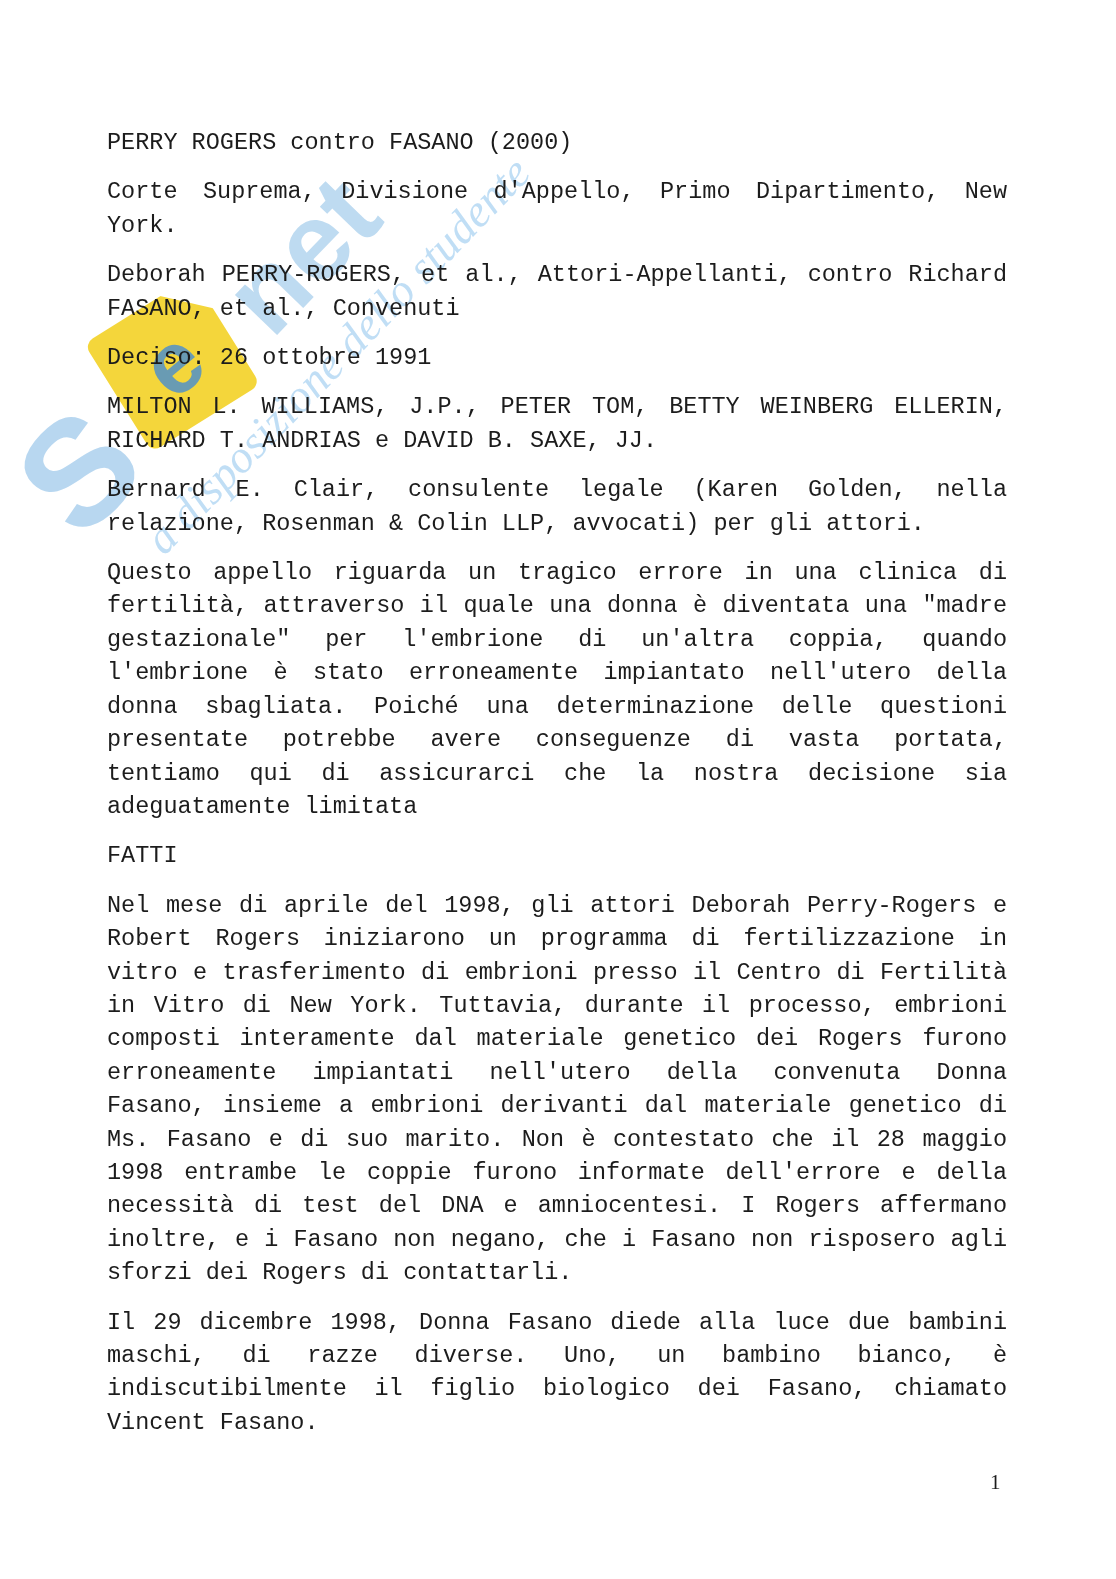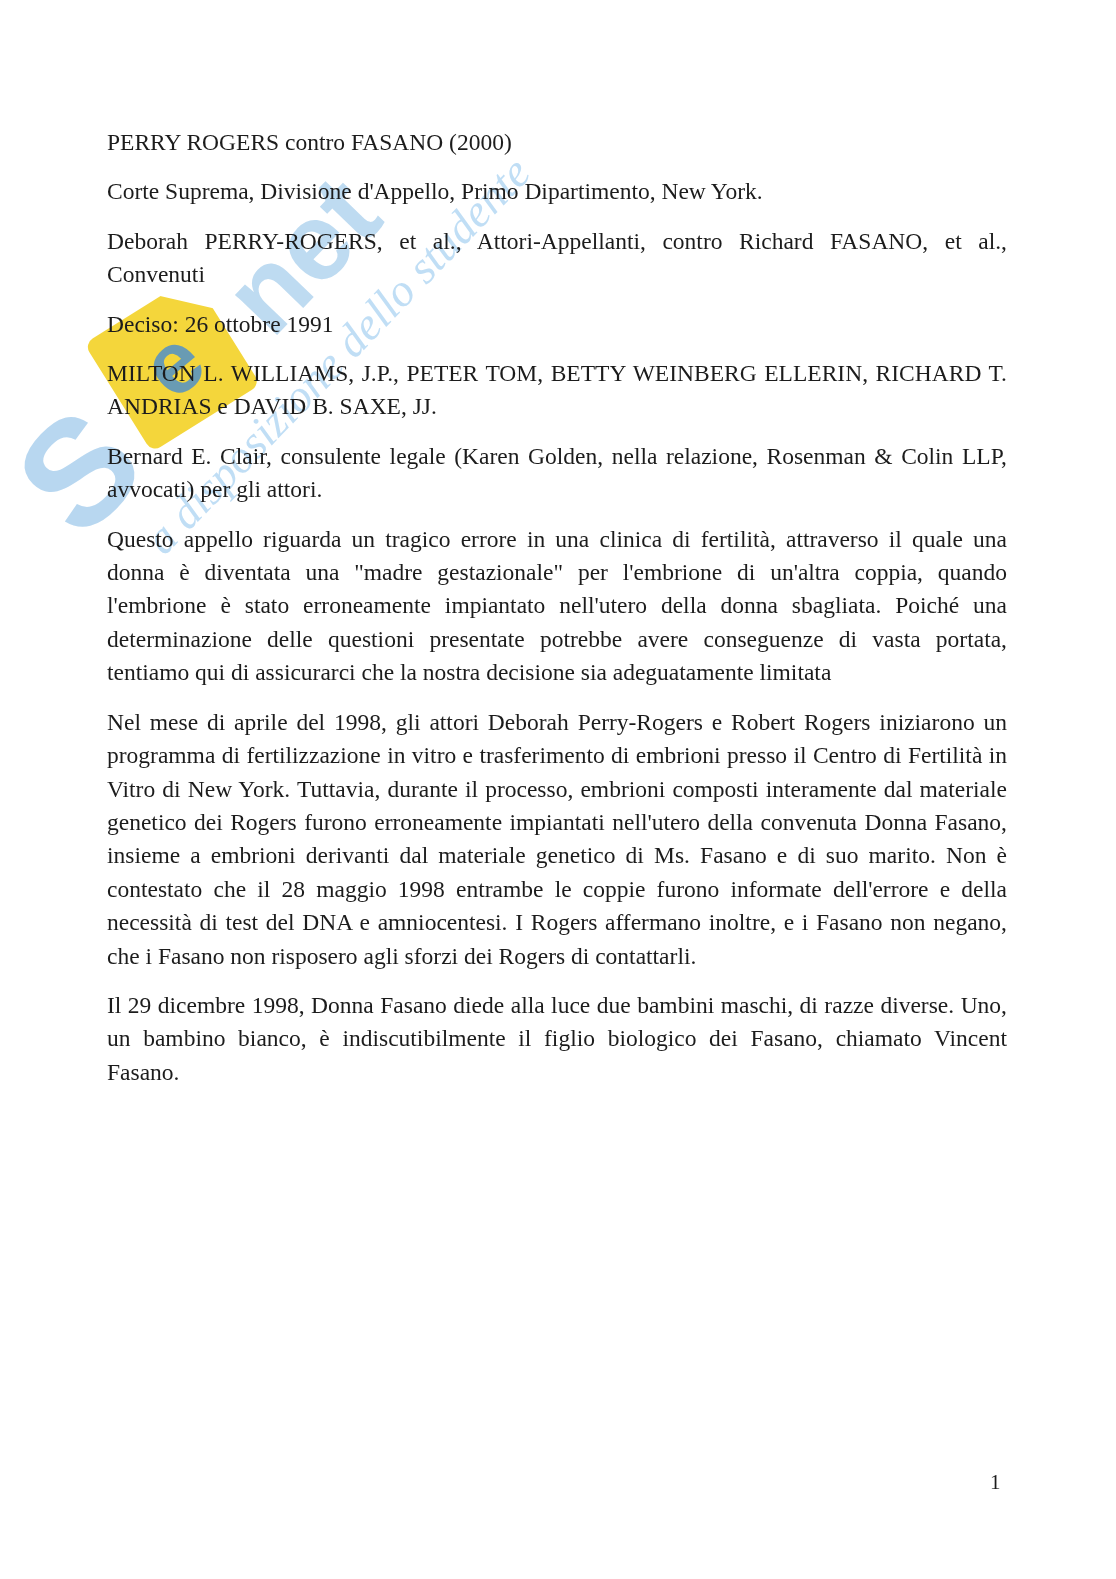--- a/index.html
+++ b/index.html
@@ -79,21 +79,21 @@
     margin-left: 48px;
     white-space: nowrap;
   }
 
   
   .content {
     position: absolute;
     left: 107px;
     top: 126px;
     width: 900px;
-    font-family: Liberation Serif, serif;
+    font-family: Liberation Mono, monospace;
     color: #1c1c1c;
   }
   .content p {
     margin: 0 0 16px 0;
     font-size: 23.5px;
     line-height: 33.4px;
     text-align: justify;
   }
 
   .page-number {
@@ -123,19 +123,20 @@
   </div>
 
   <div class="content">
     <p>PERRY ROGERS contro FASANO (2000)</p>
     <p>Corte Suprema, Divisione d'Appello, Primo Dipartimento, New York.</p>
     <p>Deborah PERRY-ROGERS, et al., Attori-Appellanti, contro Richard FASANO, et al., Convenuti</p>
     <p>Deciso: 26 ottobre 1991</p>
     <p>MILTON L. WILLIAMS, J.P., PETER TOM, BETTY WEINBERG ELLERIN, RICHARD T. ANDRIAS e DAVID B. SAXE, JJ.</p>
     <p>Bernard E. Clair, consulente legale (Karen Golden, nella relazione, Rosenman &amp; Colin LLP, avvocati) per gli attori.</p>
     <p>Questo appello riguarda un tragico errore in una clinica di fertilità, attraverso il quale una donna è diventata una "madre gestazionale" per l'embrione di un'altra coppia, quando l'embrione è stato erroneamente impiantato nell'utero della donna sbagliata. Poiché una determinazione delle questioni presentate potrebbe avere conseguenze di vasta portata, tentiamo qui di assicurarci che la nostra decisione sia adeguatamente limitata</p>
+    <p>FATTI</p>
     <p>Nel mese di aprile del 1998, gli attori Deborah Perry-Rogers e Robert Rogers iniziarono un programma di fertilizzazione in vitro e trasferimento di embrioni presso il Centro di Fertilità in Vitro di New York. Tuttavia, durante il processo, embrioni composti interamente dal materiale genetico dei Rogers furono erroneamente impiantati nell'utero della convenuta Donna Fasano, insieme a embrioni derivanti dal materiale genetico di Ms. Fasano e di suo marito. Non è contestato che il 28 maggio 1998 entrambe le coppie furono informate dell'errore e della necessità di test del DNA e amniocentesi. I Rogers affermano inoltre, e i Fasano non negano, che i Fasano non risposero agli sforzi dei Rogers di contattarli.</p>
     <p>Il 29 dicembre 1998, Donna Fasano diede alla luce due bambini maschi, di razze diverse. Uno, un bambino bianco, è indiscutibilmente il figlio biologico dei Fasano, chiamato Vincent Fasano.</p>
   </div>
 
   <div class="page-number">1</div>
 
 </div>
 
 </body></html>

